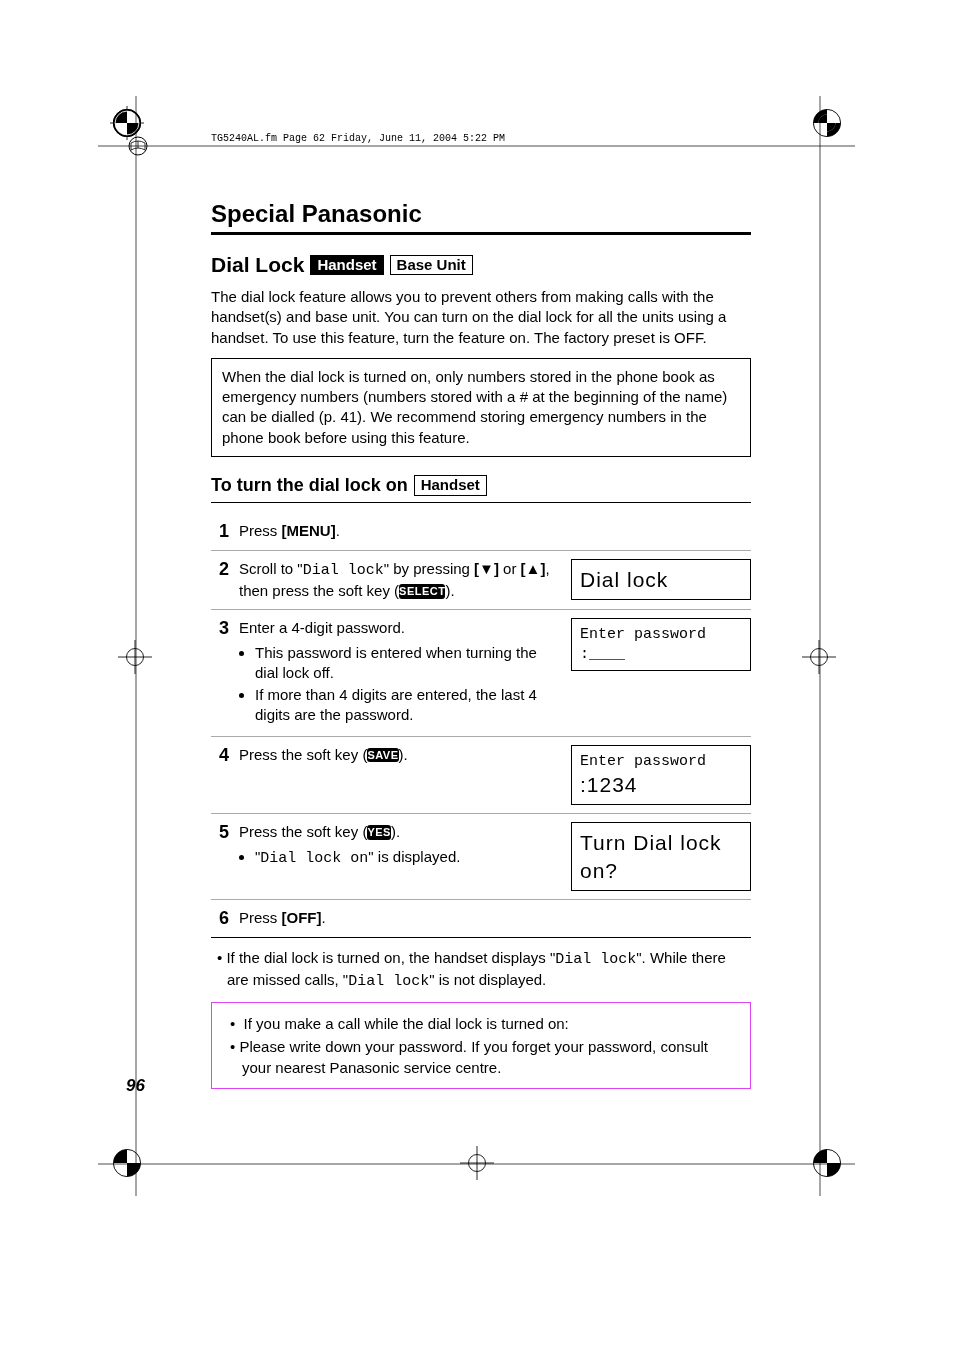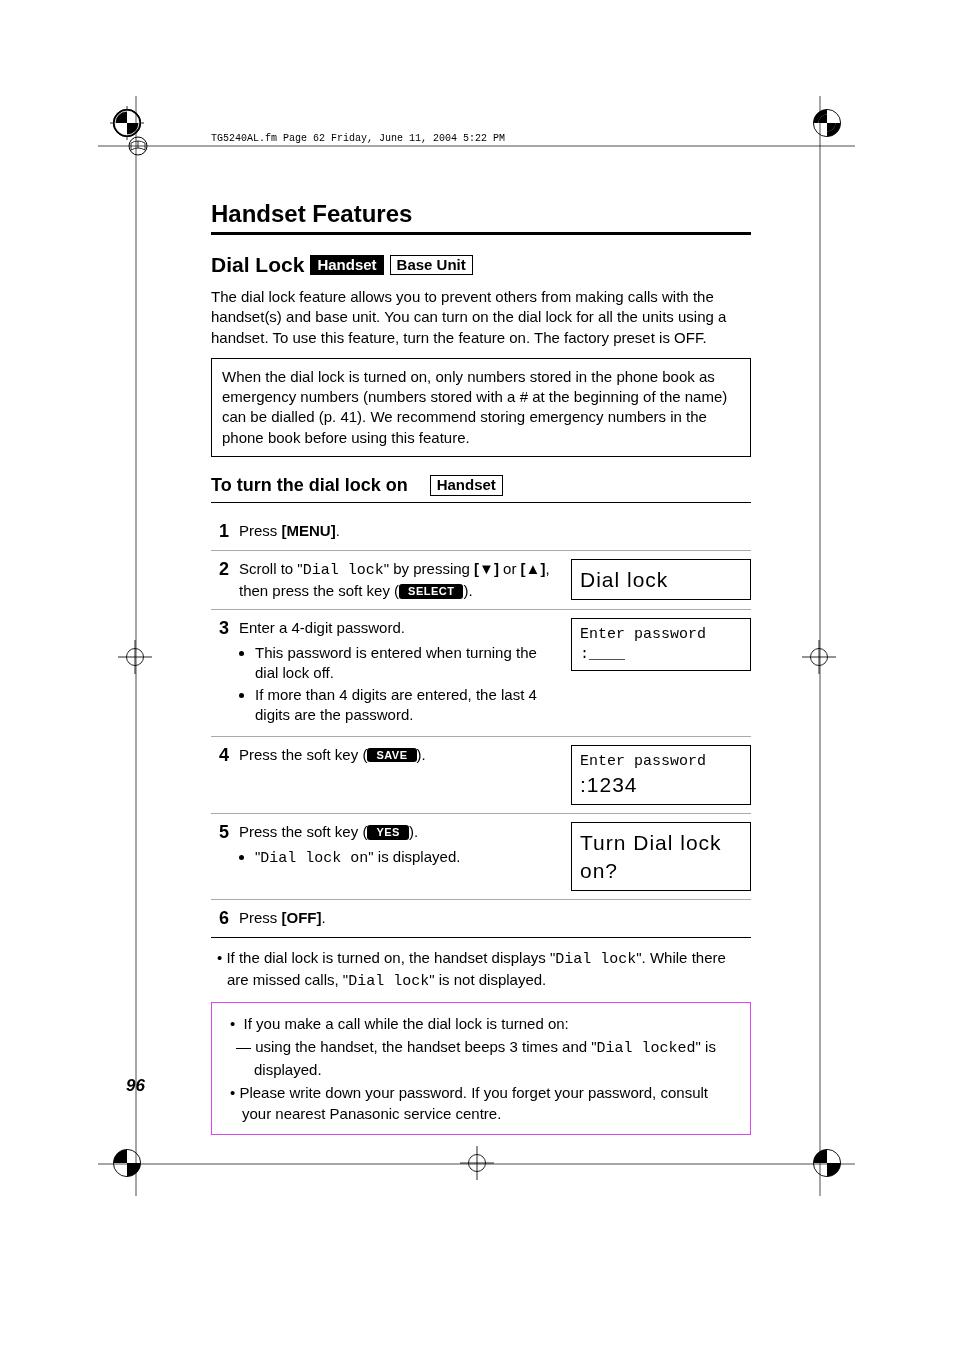--- a/index.html
+++ b/index.html
@@ -64,21 +64,21 @@
     border: 1px solid #000;
     padding: 8px 10px;
     margin: 8px 0 18px 0;
     line-height: 1.35;
   }
   .subheading {
     font-size: 18px;
     font-weight: bold;
     display: inline-flex;
     align-items: center;
-    gap: 22px;
+    gap: 6px;
     margin-bottom: 2px;
   }
   .thin-rule {
     border: 0;
     border-top: 1px solid #000;
     margin: 4px 0 10px 0;
   }
   .steps {
     width: 100%;
   }
@@ -121,21 +121,21 @@
     font-family: Arial, sans-serif;
     font-size: 21px;
     letter-spacing: 1px;
   }
   .mono { font-family: "Courier New", monospace; }
   .softkey {
     display: inline-block;
     background: #000;
     color: #fff;
     border-radius: 3px;
-    padding: 0 9px;
+    padding: 0 0;
     font-size: 11px;
     font-weight: bold;
     vertical-align: 1px;
     letter-spacing: 0.5px;
   }
   .after-note {
     margin: 10px 0 10px 0;
     line-height: 1.35;
     text-indent: -10px;
     padding-left: 16px;
@@ -257,21 +257,21 @@
   <svg viewBox="0 0 20 20">
       <circle cx="10" cy="10" r="9" fill="none" stroke="#000"></circle>
       <path d="M3 7 Q10 3 17 7 L17 14 Q10 10 3 14 Z" fill="none" stroke="#000" stroke-width="0.8"></path>
       <line x1="10" y1="5" x2="10" y2="12" stroke="#000" stroke-width="0.8"></line>
     </svg>
 </div>
 
 <div class="page">
   <div class="header-line">TG5240AL.fm  Page 62  Friday, June 11, 2004  5:22 PM</div>
 
-  <div class="section-title">Handset Features</div>
+  <div class="section-title">Special Panasonic</div>
   <hr class="thick-rule">
 
   <div class="feature-title">
     <span>Dial Lock</span>
     <span class="pill pill-solid">Handset</span>
     <span class="pill">Base Unit</span>
   </div>
 
   <p class="intro-p">The dial lock feature allows you to prevent others from making calls with the handset(s) and base unit. You can turn on the dial lock for all the units using a handset. To use this feature, turn the feature on. The factory preset is OFF.</p>
 
@@ -350,19 +350,18 @@
     </div>
 
   </div>
 
   <p class="after-note">
     <span>• If the dial lock is turned on, the handset displays "</span><span class="mono">Dial lock</span><span>". While there are missed calls, "</span><span class="mono">Dial lock</span><span>" is not displayed.</span>
   </p>
 
   <div class="tips-box">
     <div class="bul">•&nbsp;&nbsp;<span>If you make a call while the dial lock is turned on:</span></div>
-    <div class="dash"><span>— using the handset, the handset beeps 3 times and "</span><span class="mono">Dial locked</span><span>" is displayed.</span></div>
     <div class="bul">•&nbsp;<span>Please write down your password. If you forget your password, consult your nearest Panasonic service centre.</span></div>
   </div>
 
 </div>
 
 <div class="page-num">96</div>
 
 </body></html>

